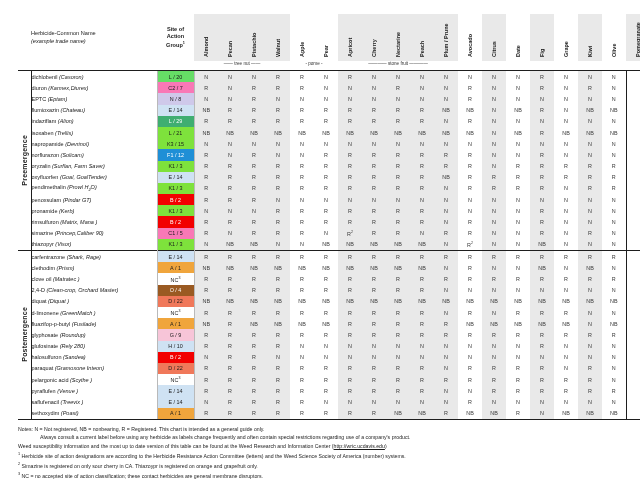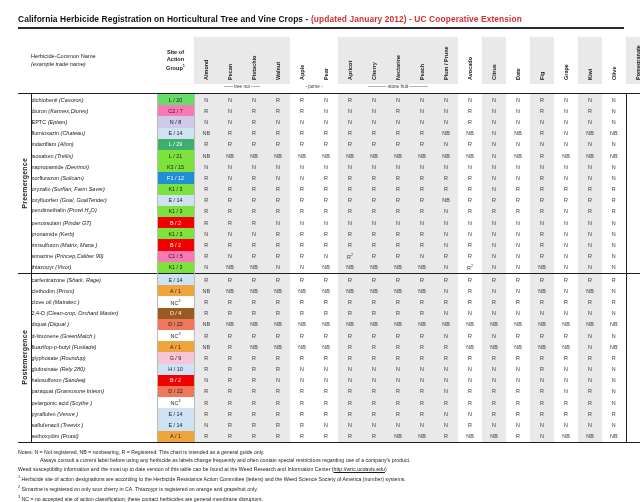--- a/index.html
+++ b/index.html
@@ -98,26 +98,20 @@
   .notes .indent{text-indent:22px;}
   .notes .fn{padding-left:0;}
   .notes sup{font-size:3.8px;}
   .notes a{color:#1a1a1a;text-decoration:underline;}
 </style>
 </head>
 <body>
 
 <div class="page">
 
-  <div class="title-wrap">
-    <div class="title">
-      <span class="t-black">California Herbicide Registration on Horticultural Tree and Vine Crops - </span><span class="t-red">(updated January 2012) - UC Cooperative Extension</span>
-    </div>
-    <div class="title-rule"></div>
-  </div>
 
   <table class="chart">
     <thead>
       <tr>
         <th class="sect-label"></th>
         <th class="hdr-name">
           <span>Herbicide-Common Name</span><br>
           <i>(example trade name)</i>
         </th>
         <th class="hdr-soa">

